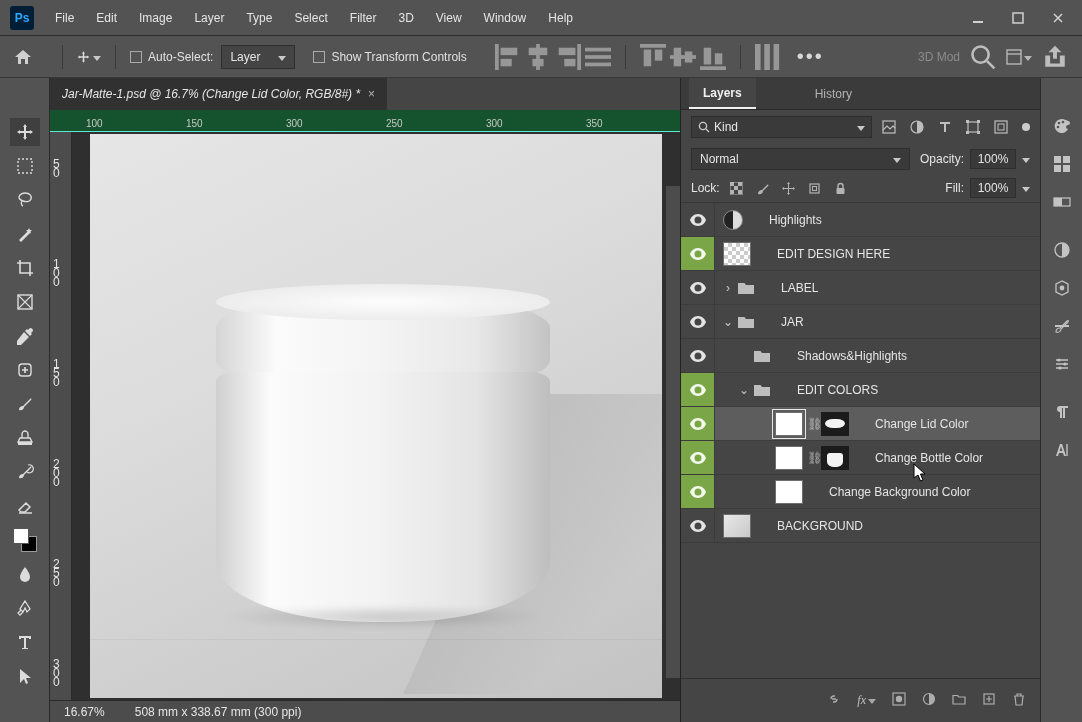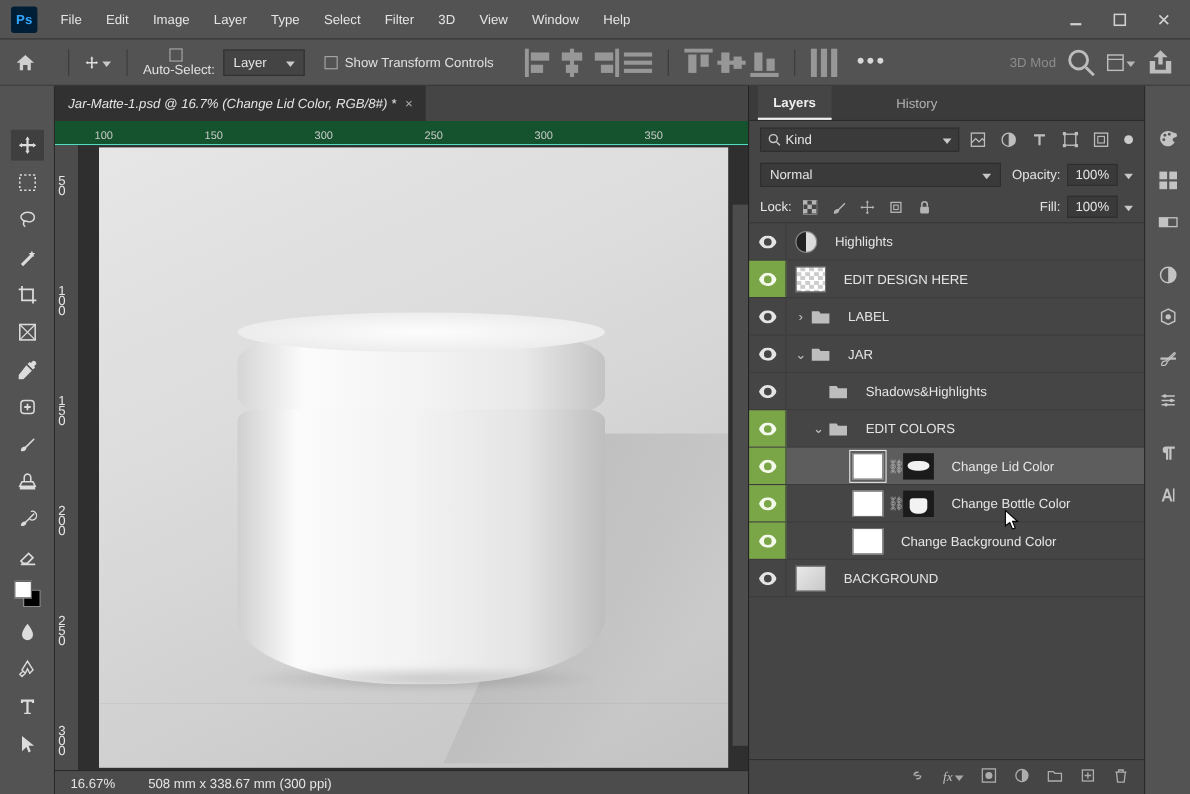--- a/index.html
+++ b/index.html
@@ -101,26 +101,26 @@
 .chev { width: 10px; text-align:center; opacity:0.8; cursor:pointer; }
 .folder-ico { width: 18px; height: 14px; fill: #bdbdbd; }
 .adj-ico { width: 20px; height: 20px; border-radius: 50%; background: linear-gradient(90deg, #222 50%, #ddd 50%); border:1px solid #888; }
 .thumb { width: 28px; height: 24px; border:1px solid #6d6d6d; background:#fff; }
 .thumb.trans { background: repeating-conic-gradient(#ccc 0 25%, #fff 0 50%) 0 0/8px 8px; }
 .thumb.gray { background: linear-gradient(135deg,#e9e9e9,#c8c8c8); }
 .mask-sm { width: 28px; height: 24px; background:#1b1b1b; display:flex; align-items:center; justify-content:center; }
 .mask-shape-lid { width:20px; height:9px; background:#f2f2f2; border-radius: 50%/60%; }
 .mask-shape-body { width:16px; height:14px; background:#f2f2f2; border-radius: 3px 3px 40% 40%; margin-top:4px; }
 .link-ico { width:10px; opacity:0.7; }
-.layer-name { padding-left: 16px; }
+.layer-name { padding-left: 26px; }
 .sel-thumb { position: relative; }
 .sel-thumb::before { content:""; position:absolute; inset:-4px; border:1px solid #e6e6e6; pointer-events:none; }
 
 
-.layer-footer { height: 32px; border-top: 1px solid #303030; display:flex; align-items:center; justify-content:flex-end; gap:16px; padding: 0 14px; }
+.layer-footer { height: 44px; border-top: 1px solid #303030; display:flex; align-items:center; justify-content:flex-end; gap:16px; padding: 0 14px; }
 .lf-ico { opacity:0.75; cursor:pointer; }
 .lf-ico svg { width:14px; height:14px; fill:#d0d0d0; }
 
 
 .sidestrip { width: 42px; background: #535353; border-left: 1px solid #2a2a2a; display:flex; flex-direction:column; align-items:center; padding-top: 36px; gap: 24px; }
 .strip-grp { display:flex; flex-direction:column; gap: 14px; align-items:center; }
 .side-ico { width: 24px; height: 24px; display:flex; align-items:center; justify-content:center; opacity:0.85; cursor:pointer; }
 .side-ico svg { width:18px; height:18px; fill:#d7d7d7; }
 
 
@@ -171,21 +171,21 @@
       </svg>
   </div>
   <div class="divider-v"></div>
   <div class="move-icon">
     <svg width="18" height="18" viewBox="0 0 18 18">
         <path d="M9 1 L11 4 H10 V8 H14 V7 L17 9 L14 11 V10 H10 V14 H11 L9 17 L7 14 H8 V10 H4 V11 L1 9 L4 7 V8 H8 V4 H7 Z" fill="#dcdcdc"></path>
       </svg>
     <span class="chev-down" style="margin-left:3px;"></span>
   </div>
   <div class="divider-v"></div>
-  <div style="display:flex;align-items:center;flex-direction:column;">
+  <div style="display:flex;align-items:center;">
     <span class="checkbox"></span>
     <span class="opt-label">Auto-Select:</span>
   </div>
   <div class="dropdown-btn">
     <span>Layer</span>
     <span class="chev-down"></span>
   </div>
   <div style="display:flex;align-items:center;margin-left:10px;">
     <span class="checkbox"></span>
     <span class="opt-label">Show Transform Controls</span>

